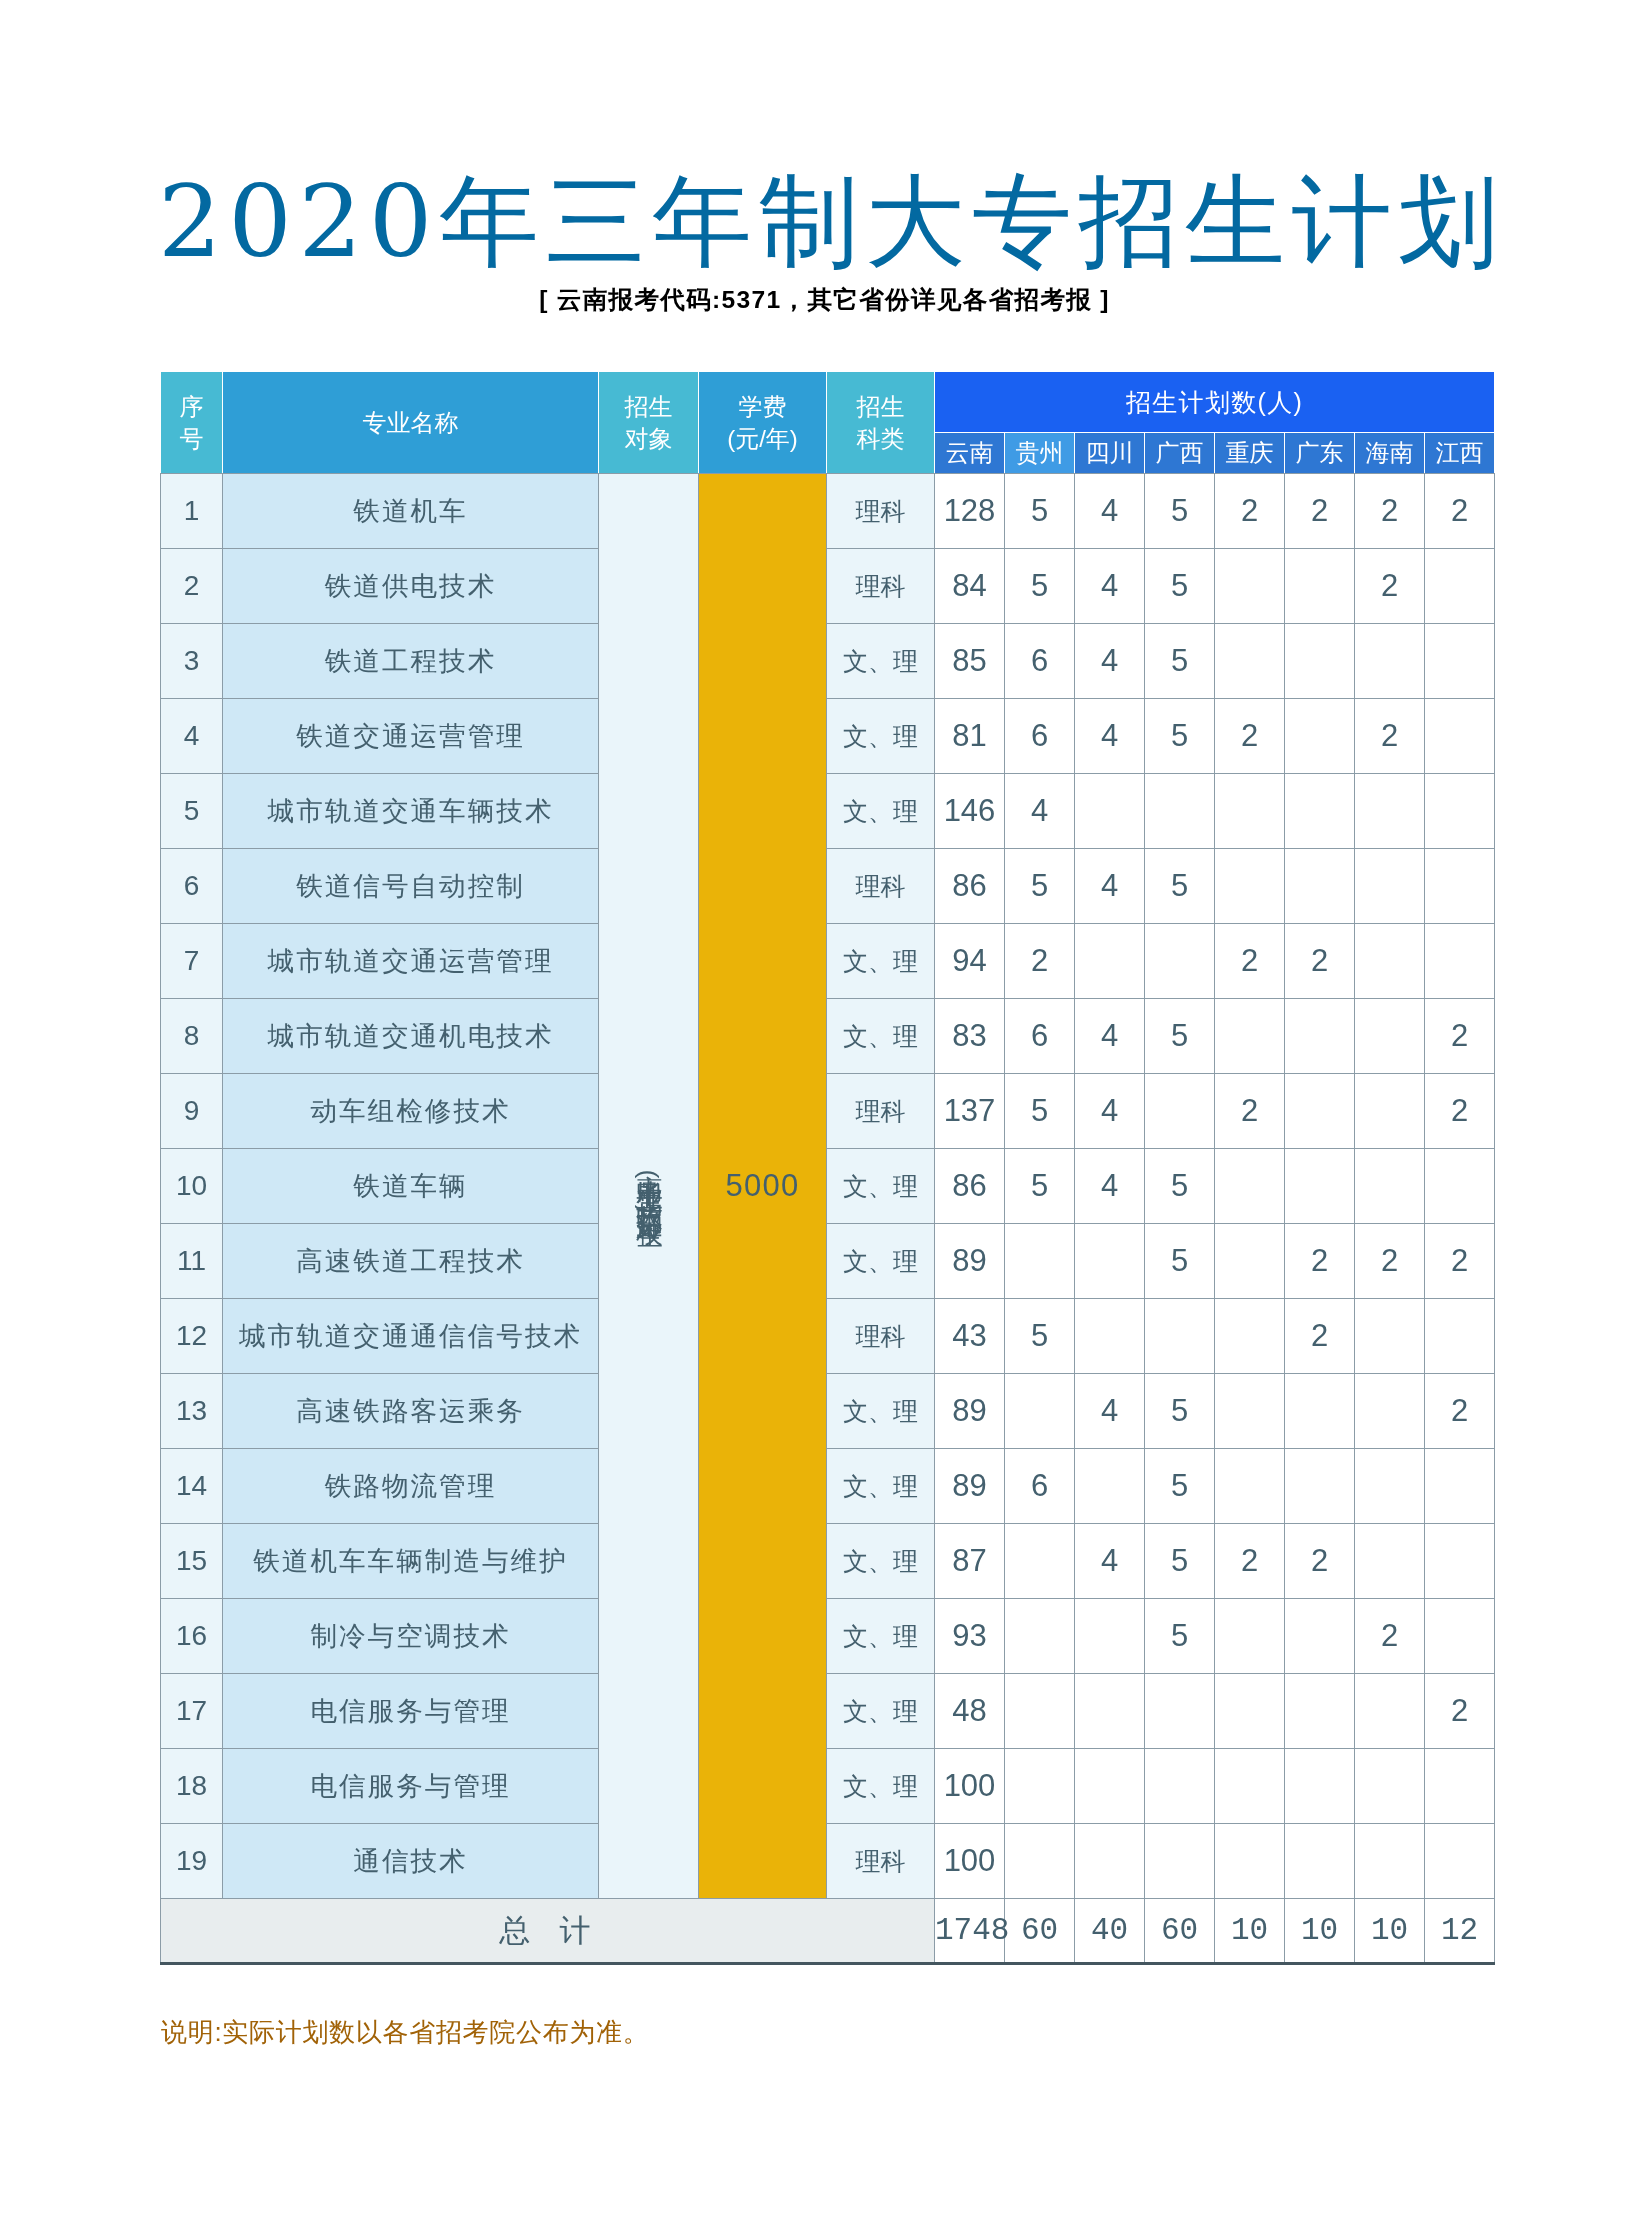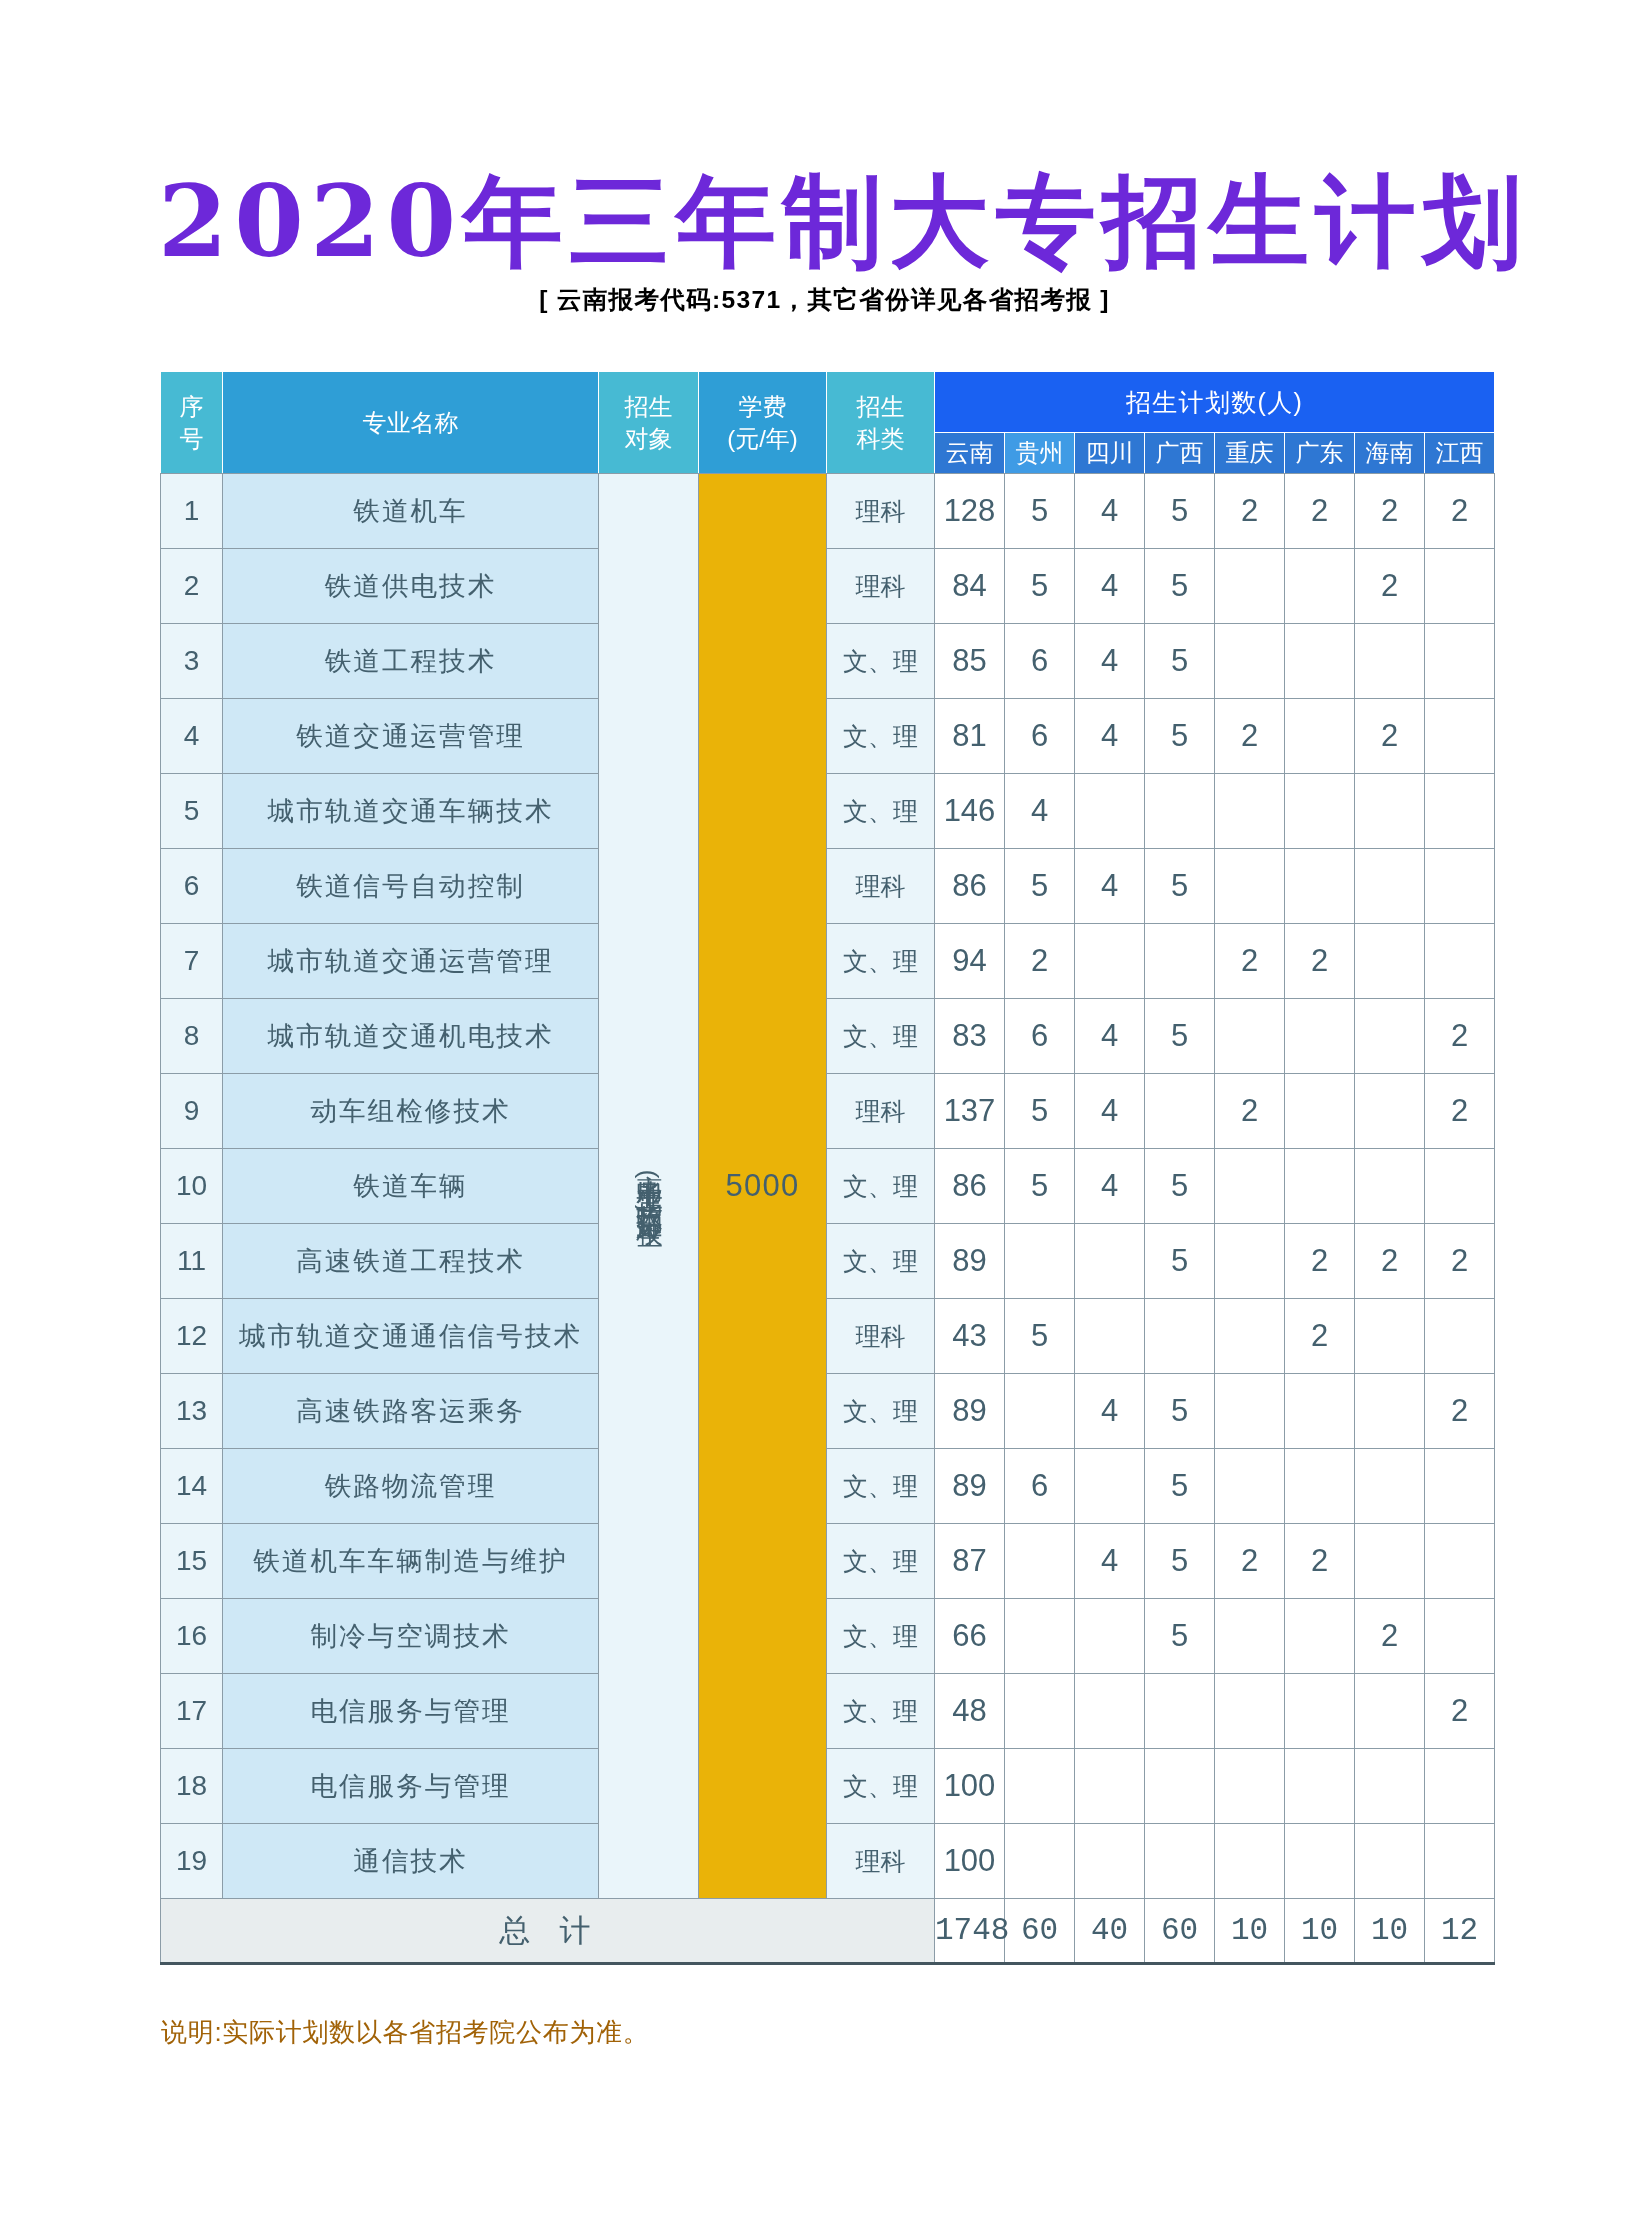--- a/index.html
+++ b/index.html
@@ -10,22 +10,22 @@
     font-family: "Liberation Sans", "DejaVu Sans", sans-serif;
   }
 
   .title {
     position: absolute;
     top: 164px; left: 158px; width: 1333px;
     text-align: center;
     font-family: "DejaVu Serif", "Liberation Serif", serif;
     font-size: 100px;
     line-height: 1.15;
-    font-weight: 700;
-    color: #6d28d9;
+    font-weight: 400;
+    color: #0369a1;
     letter-spacing: 6.6px;
     white-space: nowrap;
   }
 
   .subtitle {
     position: absolute;
     top: 283px; left: 158px; width: 1333px;
     text-align: center;
     font-size: 24.6px;
     font-weight: 700;
@@ -343,21 +343,21 @@
         <td class="c-num">5</td>
         <td class="c-num">2</td>
         <td class="c-num">2</td>
         <td class="c-num"></td>
         <td class="c-num"></td>
       </tr>
       <tr>
         <td class="c-seq">16</td>
         <td class="c-major">制冷与空调技术</td>
         <td class="c-subject">文、理</td>
-        <td class="c-num">66</td>
+        <td class="c-num">93</td>
         <td class="c-num"></td>
         <td class="c-num"></td>
         <td class="c-num">5</td>
         <td class="c-num"></td>
         <td class="c-num"></td>
         <td class="c-num">2</td>
         <td class="c-num"></td>
       </tr>
       <tr>
         <td class="c-seq">17</td>

